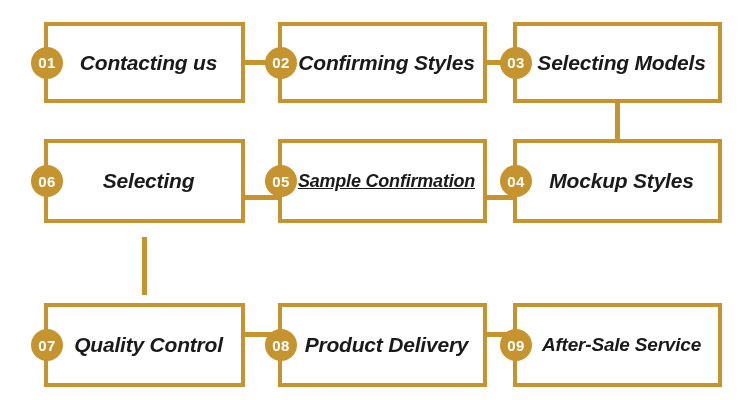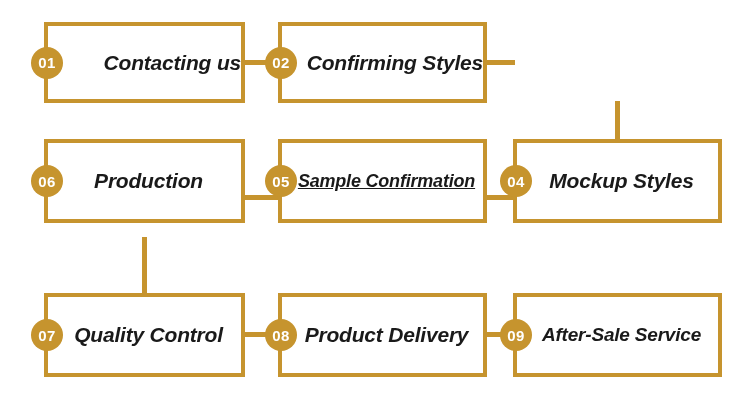--- a/index.html
+++ b/index.html
@@ -33,23 +33,23 @@
   .box{
     position:absolute;
     box-sizing:border-box;
     background:var(--background);
     border:4px solid var(--gold);
     display:flex;align-items:center;justify-content:center;
   }
   .colA{left:44px;width:201px;}
   .colB{left:278px;width:209px;}
   .colC{left:513px;width:209px;}
-  .row1{top:22px;height:81px;justify-content:flex-end;}
+  .row1{top:22px;height:81px;}
   .row2{top:139px;height:84px;}
-  .row3{top:293px;height:84px;}
+  .row3{top:303px;height:84px;}
 
   .label{
     font-style:italic;font-weight:700;
     font-size:21px;color:var(--text);
     white-space:nowrap;
     padding-left:8px;
     letter-spacing:-0.2px;
   }
   .b5 .label{font-size:18px;text-decoration:underline;}
   .b9 .label{font-size:19px;}
@@ -82,24 +82,28 @@
   <div class="hline c89"></div>
 
   <div class="box b1 colA row1">
     <span class="badge">01</span>
     <span class="label">Contacting us</span>
   </div>
   <div class="box b2 colB row1">
     <span class="badge">02</span>
     <span class="label">Confirming Styles</span>
   </div>
+  <div class="box b3 colC row1">
+    <span class="badge">03</span>
+    <span class="label">Selecting Models</span>
+  </div>
 
   <div class="box b6 colA row2">
     <span class="badge">06</span>
-    <span class="label">Production</span>
+    <span class="label">Selecting</span>
   </div>
   <div class="box b5 colB row2">
     <span class="badge">05</span>
     <span class="label">Sample Confirmation</span>
   </div>
   <div class="box b4 colC row2">
     <span class="badge">04</span>
     <span class="label">Mockup Styles</span>
   </div>
 

